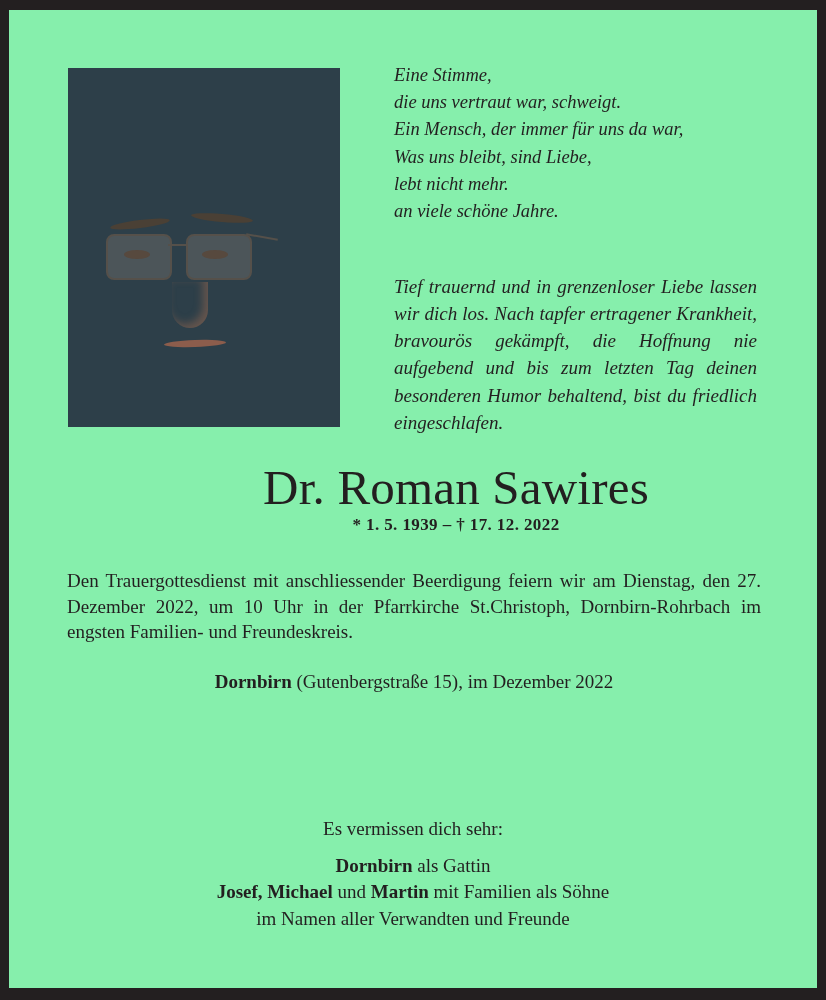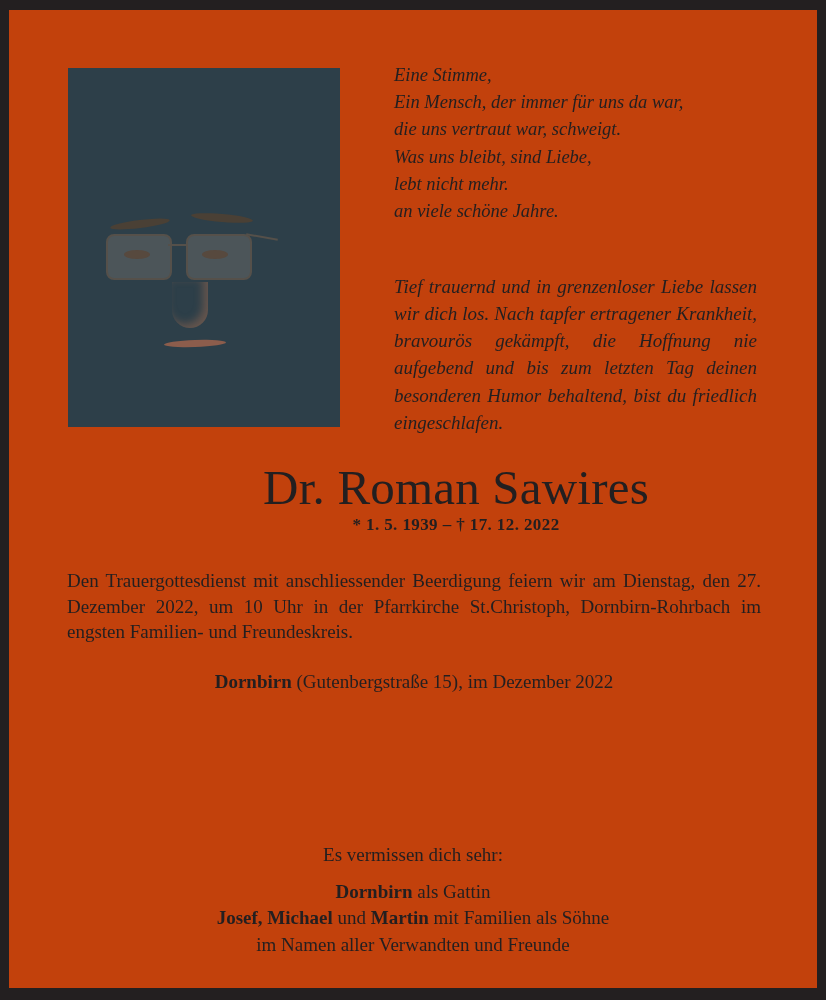--- a/index.html
+++ b/index.html
@@ -23,21 +23,21 @@
     width: 826px;
     height: 1000px;
     background: #231f20;
     padding: 10px 9px 12px 9px;
   }
   #sheet {
     position: relative;
     box-sizing: border-box;
     width: 100%;
     height: 100%;
-    background: #c2410c;
+    background: #86efac;
     overflow: hidden;
   }
 
   
   #top-area {
     position: relative;
     height: 362px;
   }
 
   
@@ -201,21 +201,21 @@
   #body-text p.place-line {
     text-align: center;
     margin-top: 6px;
   }
   #body-text .bold { font-weight: 700; }
 
   
   #closing {
     position: absolute;
     left: 0;
-    top: 832px;
+    top: 806px;
     width: 100%;
     text-align: center;
     font-size: 19px;
     line-height: 1.4;
   }
   #closing .lead { margin-bottom: 10px; }
   #closing .bold { font-weight: 700; }
 </style>
 </head>
 <body>
@@ -235,22 +235,22 @@
           <span class="lens-r"></span>
           <span class="bridge"></span>
           <span class="temple"></span>
           <span class="nose"></span>
           <span class="mouth"></span>
         </div>
       </div>
 
       <div id="verse">
         <div class="line">Eine Stimme,</div>
+        <div class="line">die uns vertraut war, schweigt.</div>
         <div class="line">Ein Mensch, der immer für uns da war,</div>
-        <div class="line">die uns vertraut war, schweigt.</div>
         <div class="line">Was uns bleibt, sind Liebe,</div>
         <div class="line">lebt nicht mehr.</div>
         <div class="line">an viele schöne Jahre.</div>
       </div>
 
       <div id="intro">Tief trauernd und in grenzenloser Liebe lassen wir dich los. Nach tapfer ertragener Krankheit, bravourös gekämpft, die Hoffnung nie aufgebend und bis zum letzten Tag deinen besonderen Humor behaltend, bist du friedlich eingeschlafen.</div>
     </div>
 
     <div id="name-block">
       <div id="deceased-name">Dr. Roman Sawires</div>

